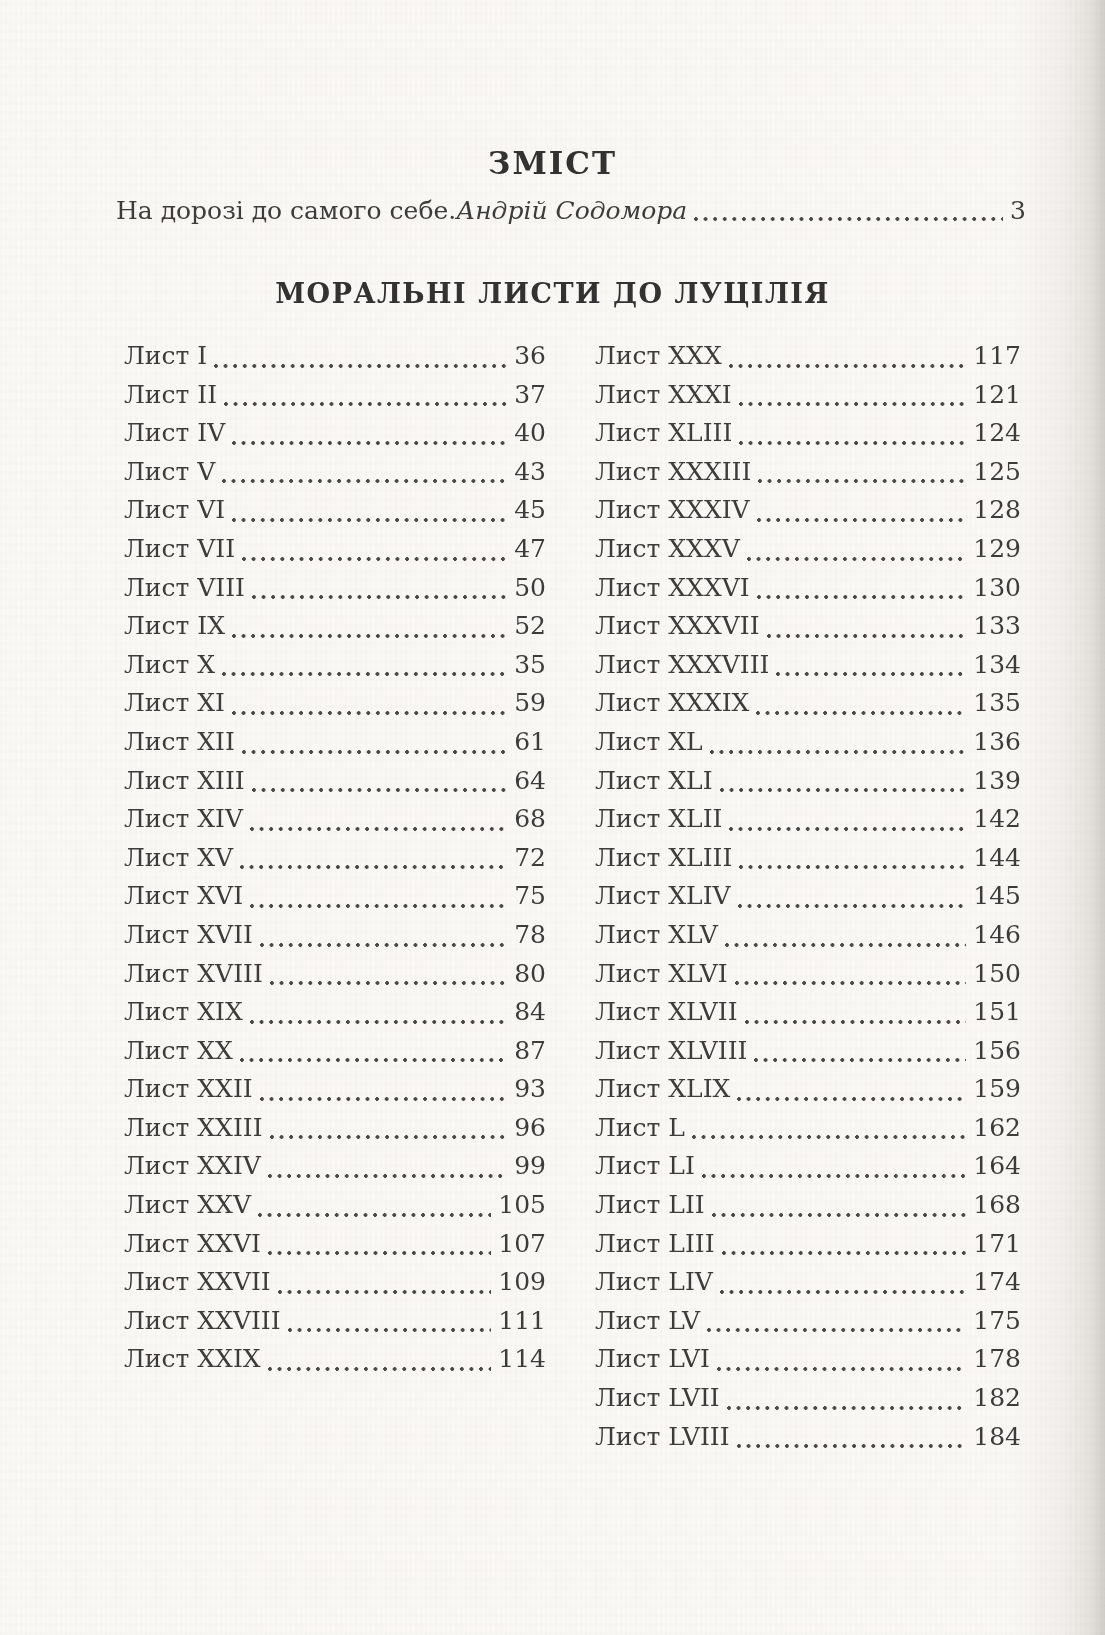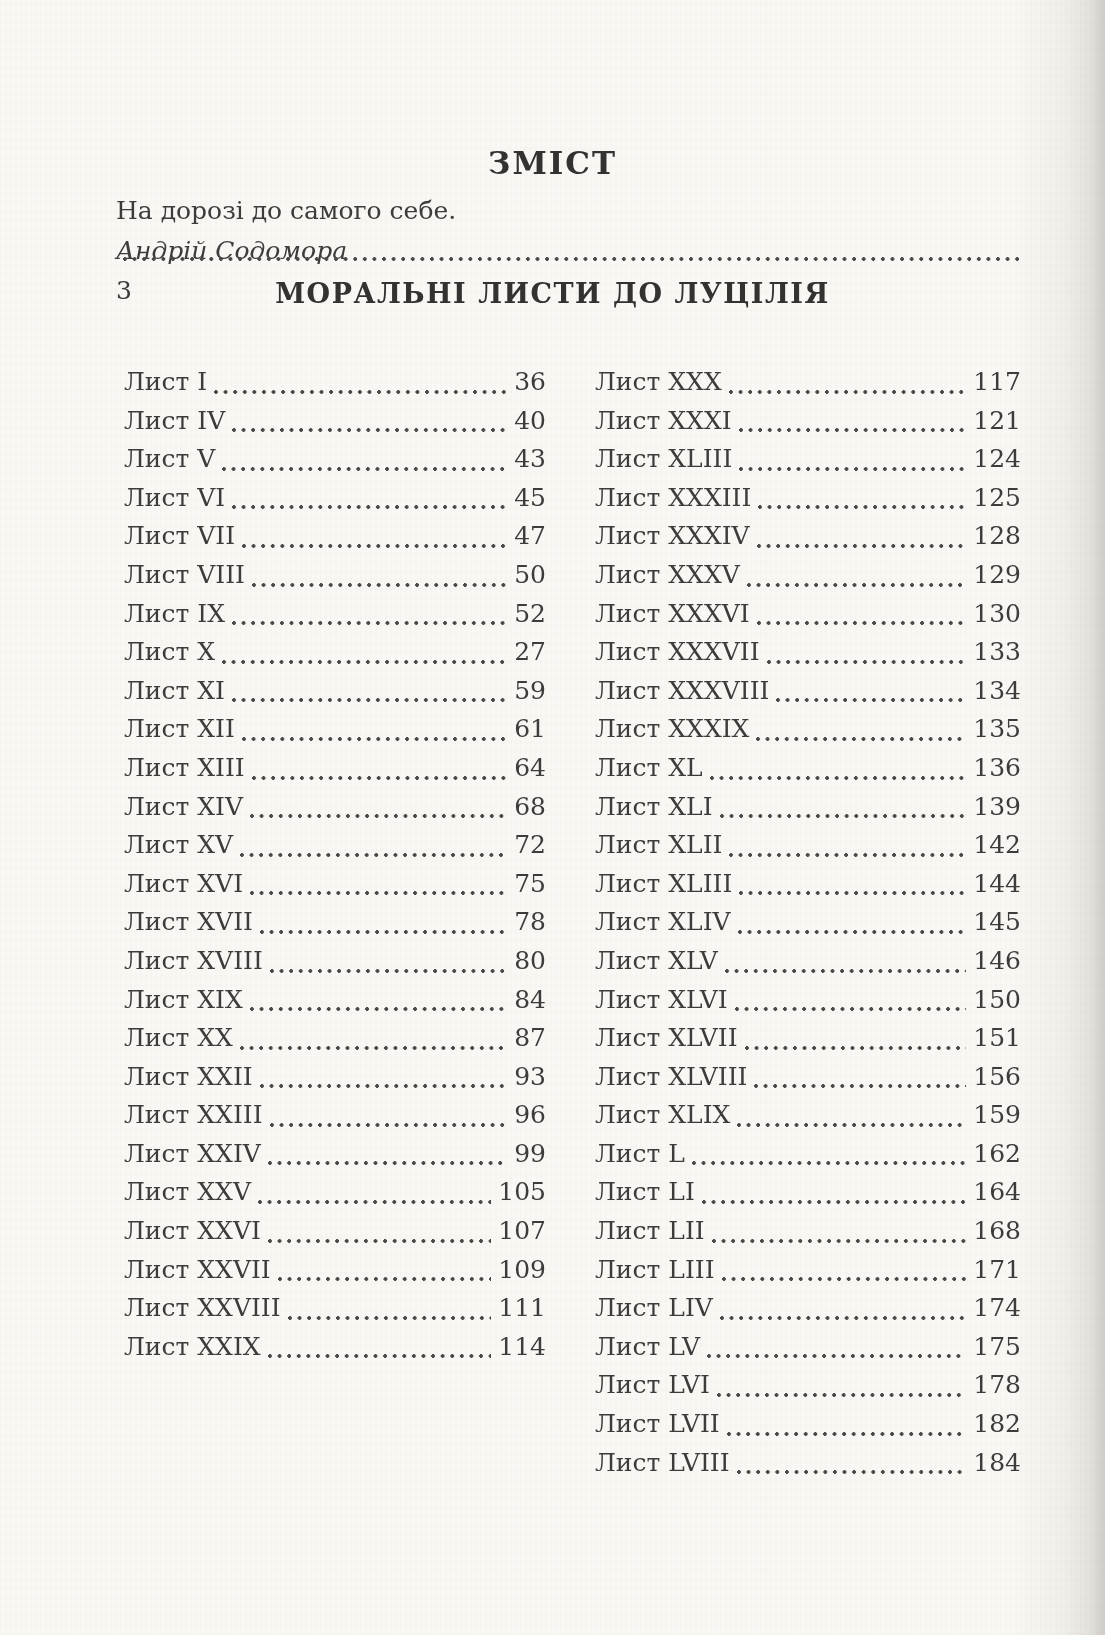--- a/index.html
+++ b/index.html
@@ -31,32 +31,32 @@
   }
   .page-title{
     position:absolute;top:124px;left:0;width:1105px;
     text-align:center;
     font-size:31px;font-weight:bold;letter-spacing:2px;
     color:#333231;
   }
   .intro-row{
     position:absolute;top:191px;left:116px;width:910px;
     display:flex;align-items:baseline;
-    font-size:25px;line-height:40px;white-space:nowrap;flex-direction:column;
+    font-size:25px;line-height:40px;white-space:nowrap;
   }
   .intro-author{font-style:italic;}
   .section-heading{
     position:absolute;top:250px;left:0;width:1105px;
     text-align:center;
     font-size:27px;font-weight:bold;letter-spacing:1.5px;
     color:#333231;
     margin-top:28px;
   }
   .toc-col{
-    position:absolute;top:363px;
+    position:absolute;top:337px;
   }
   .toc-col-left{left:124px;width:422px;}
   .toc-col-right{left:595px;width:426px;}
   .toc-row{
     display:flex;align-items:baseline;
     height:38.6px;font-size:25px;line-height:38.6px;
     white-space:nowrap;
   }
   .toc-label{flex:none;}
   .leader{
@@ -91,20 +91,25 @@
 
 <h2 class="section-heading">МОРАЛЬНІ ЛИСТИ ДО ЛУЦІЛІЯ</h2>
 
 <div class="toc-col toc-col-left">
   <div class="toc-row">
     <span class="toc-label">Лист I</span>
     <span class="leader"></span>
     <span class="toc-page">36</span>
   </div>
 
+  <div class="toc-row">
+    <span class="toc-label">Лист II</span>
+    <span class="leader"></span>
+    <span class="toc-page">37</span>
+  </div>
 
 
   <div class="toc-row">
     <span class="toc-label">Лист IV</span>
     <span class="leader"></span>
     <span class="toc-page">40</span>
   </div>
 
   <div class="toc-row">
     <span class="toc-label">Лист V</span>
@@ -132,21 +137,21 @@
 
   <div class="toc-row">
     <span class="toc-label">Лист IX</span>
     <span class="leader"></span>
     <span class="toc-page">52</span>
   </div>
 
   <div class="toc-row">
     <span class="toc-label">Лист X</span>
     <span class="leader"></span>
-    <span class="toc-page">27</span>
+    <span class="toc-page">35</span>
   </div>
 
   <div class="toc-row">
     <span class="toc-label">Лист XI</span>
     <span class="leader"></span>
     <span class="toc-page">59</span>
   </div>
 
   <div class="toc-row">
     <span class="toc-label">Лист XII</span>

